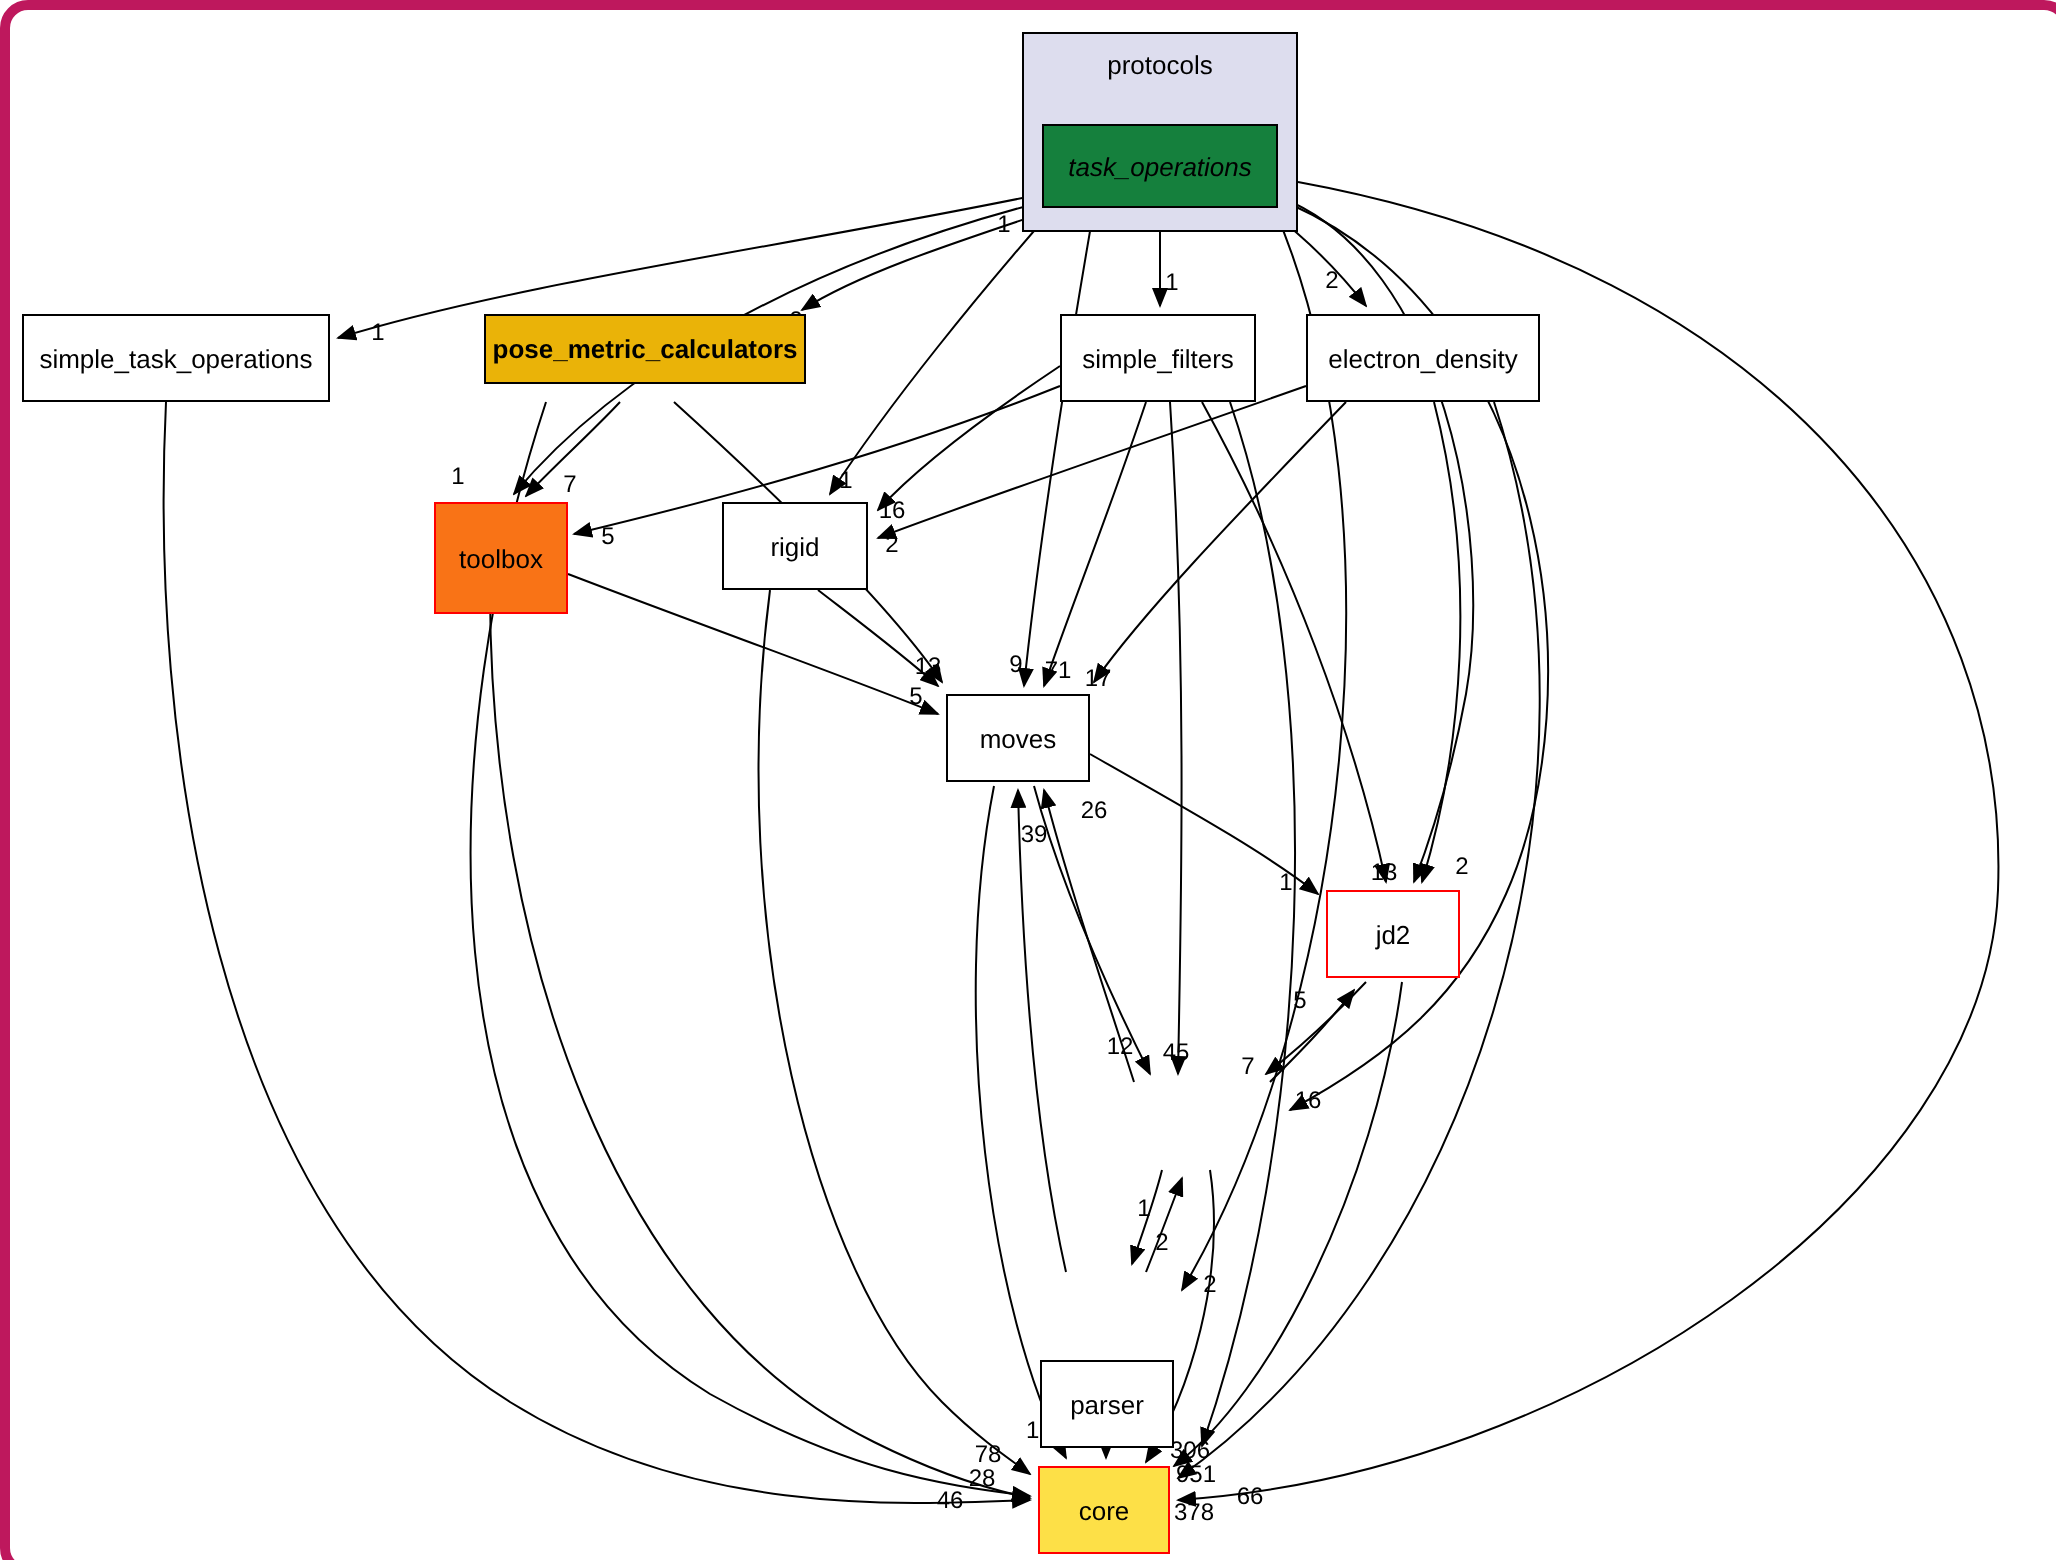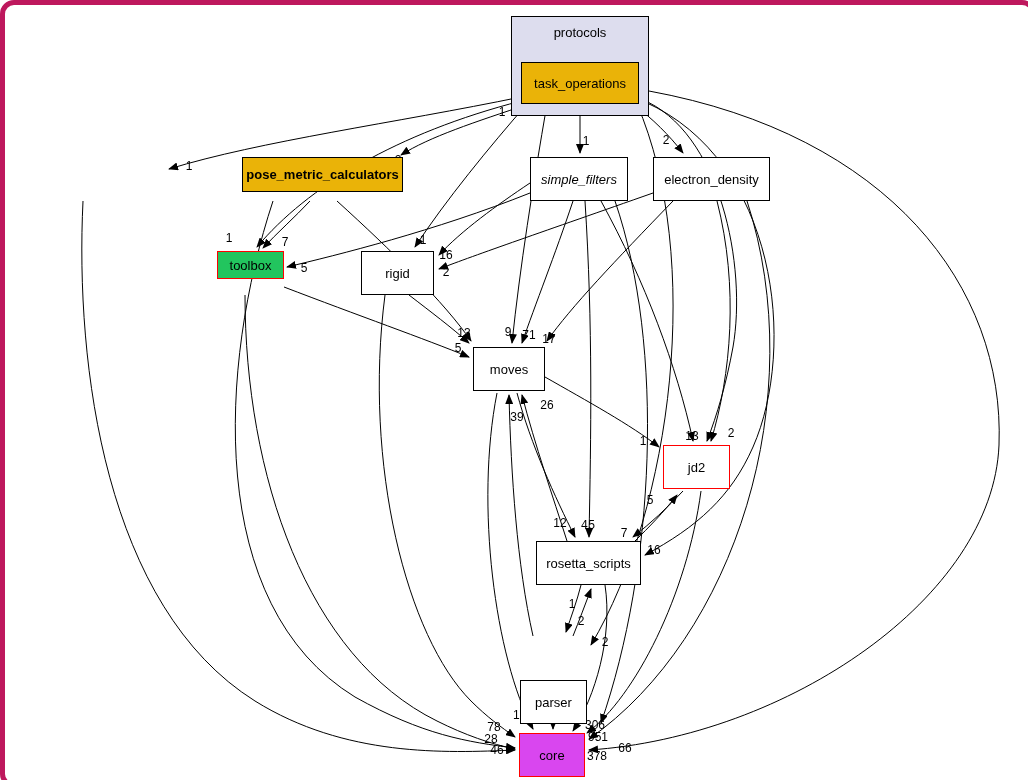--- a/index.html
+++ b/index.html
@@ -81,39 +81,39 @@
     <div class="edge-label" style="left: 503px; top: 327px;">9</div>
     <div class="edge-label" style="left: 524px; top: 330px;">71</div>
     <div class="edge-label" style="left: 544px; top: 334px;">17</div>
     <div class="edge-label" style="left: 542px; top: 400px;">26</div>
     <div class="edge-label" style="left: 512px; top: 412px;">39</div>
     <div class="edge-label" style="left: 638px; top: 436px;">1</div>
     <div class="edge-label" style="left: 687px; top: 431px;">13</div>
     <div class="edge-label" style="left: 726px; top: 428px;">2</div>
     <div class="edge-label" style="left: 645px; top: 495px;">5</div>
     <div class="edge-label" style="left: 555px; top: 518px;">12</div>
-    <div class="edge-label" style="left: 583px; top: 521px; font-family: Liberation Mono, monospace;">45</div>
+    <div class="edge-label" style="left: 583px; top: 521px;">45</div>
     <div class="edge-label" style="left: 619px; top: 528px;">7</div>
     <div class="edge-label" style="left: 649px; top: 545px;">16</div>
     <div class="edge-label" style="left: 567px; top: 599px;">1</div>
     <div class="edge-label" style="left: 576px; top: 616px;">2</div>
     <div class="edge-label" style="left: 600px; top: 637px;">2</div>
     <div class="edge-label" style="left: 518px; top: 710px;">120</div>
     <div class="edge-label" style="left: 546px; top: 710px;">62</div>
     <div class="edge-label" style="left: 489px; top: 722px;">78</div>
     <div class="edge-label" style="left: 486px; top: 734px;">28</div>
-    <div class="edge-label" style="left: 492px; top: 745px;">46</div>
+    <div class="edge-label" style="left: 470px; top: 745px;">46</div>
     <div class="edge-label" style="left: 590px; top: 720px;">306</div>
     <div class="edge-label" style="left: 593px; top: 732px;">951</div>
     <div class="edge-label" style="left: 596px; top: 743px; margin-left: 24px;">66</div>
     <div class="edge-label" style="left: 592px; top: 751px; text-align: right;">378</div>
-    <div class="node" style="left: 516px; top: 57px; width: 118px; height: 42px; background: #eab308; border-color: rgb(0, 0, 0);">task_operations</div>
+    <div class="node" style="left: 516px; top: 57px; width: 118px; height: 42px; background: #15803d; border-color: rgb(0, 0, 0); font-style: italic;">task_operations</div>
+    <div class="node" style="left: 6px; top: 152px; width: 154px; height: 44px; background: rgb(255, 255, 255); border-color: rgb(0, 0, 0);">simple_task_operations</div>
     <div class="node" style="left: 237px; top: 152px; width: 161px; height: 35px; background: #eab308; border-color: rgb(0, 0, 0); font-weight: bold;">pose_metric_calculators</div>
-    <div class="node" style="left: 525px; top: 152px; width: 98px; height: 44px; background: rgb(255, 255, 255); border-color: rgb(0, 0, 0); font-style: italic;">simple_filters</div>
+    <div class="node" style="left: 525px; top: 152px; width: 98px; height: 44px; background: rgb(255, 255, 255); border-color: rgb(0, 0, 0);">simple_filters</div>
     <div class="node" style="left: 648px; top: 152px; width: 117px; height: 44px; background: rgb(255, 255, 255); border-color: rgb(0, 0, 0);">electron_density</div>
-    <div class="node" style="left: 212px; top: 246px; width: 67px; height: 28px; background: #22c55e; border-color: rgb(255, 0, 0);">toolbox</div>
+    <div class="node" style="left: 212px; top: 246px; width: 67px; height: 56px; background: #f97316; border-color: rgb(255, 0, 0);">toolbox</div>
     <div class="node" style="left: 356px; top: 246px; width: 73px; height: 44px; background: rgb(255, 255, 255); border-color: rgb(0, 0, 0);">rigid</div>
     <div class="node" style="left: 468px; top: 342px; width: 72px; height: 44px; background: rgb(255, 255, 255); border-color: rgb(0, 0, 0);">moves</div>
     <div class="node" style="left: 658px; top: 440px; width: 67px; height: 44px; background: rgb(255, 255, 255); border-color: rgb(255, 0, 0);">jd2</div>
-    <div class="node" style="left: 531px; top: 536px; width: 105px; height: 44px; background: rgb(255, 255, 255); border-color: rgb(0, 0, 0);">rosetta_scripts</div>
     <div class="node" style="left: 515px; top: 631px; width: 67px; height: 44px; background: rgb(255, 255, 255); border-color: rgb(0, 0, 0); margin-top: 44px;">parser</div>
-    <div class="node" style="left: 514px; top: 728px; width: 66px; height: 44px; background: #d946ef; border-color: rgb(255, 0, 0);">core</div>
+    <div class="node" style="left: 514px; top: 728px; width: 66px; height: 44px; background: #fde047; border-color: rgb(255, 0, 0);">core</div>
   </div>
 
 </body></html>

